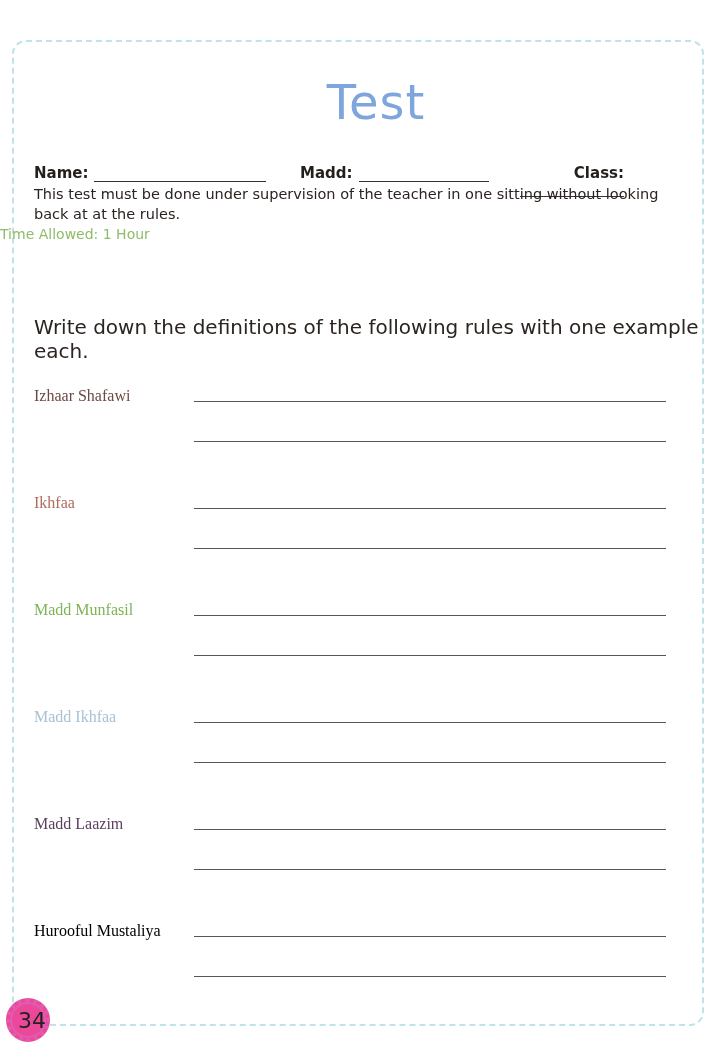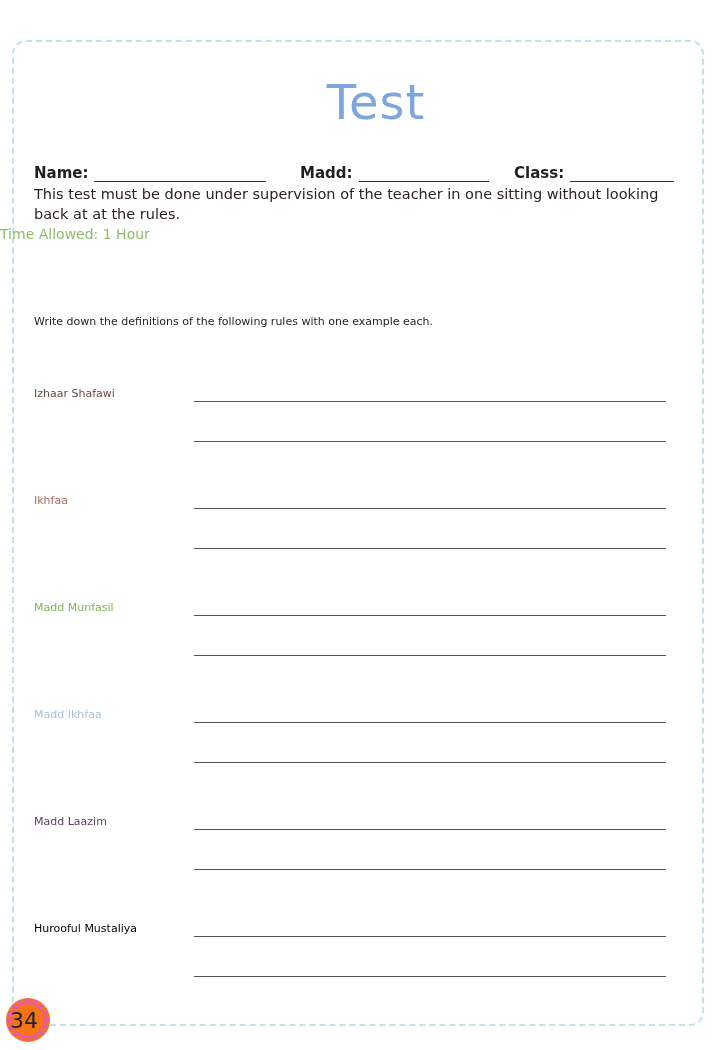--- a/index.html
+++ b/index.html
@@ -15,49 +15,49 @@
   }
   .title {
     position: absolute; left: 0; width: 720px; top: 74px; text-align: center;
     font-size: 48px; color: #7ea6dd; letter-spacing: 1px; font-weight: normal; padding-left: 16px;
   }
   .info-row { position: absolute; top: 147px; left: 34px; width: 640px; height: 24px; font-size: 15px; font-weight: bold; color: #231f1c; }
   .info-field { position: absolute; display: flex; align-items: flex-end; margin-top: 17px; }
   .info-line { display: inline-block; border-bottom: 1px solid #333; height: 14px; margin-left: 6px; }
   .intro { position: absolute; left: 34px; top: 184px; width: 640px; font-size: 14.5px; line-height: 20px; color: #2b2420; }
   .time { position: absolute; left: 0; width: 720px; top: 226px; text-align: left; font-size: 14px; color: #8dbd6a; }
-  .instruction { position: absolute; left: 34px; top: 315px; font-size: 11px; color: #2b2420; }
+  .instruction { position: absolute; left: 34px; top: 315px; font-size: 20px; color: #2b2420; }
   .rule { position: absolute; left: 34px; width: 640px; height: 60px; }
-  .rule-label { position: absolute; left: 0; top: 0; font-size: 11px; }
+  .rule-label { position: absolute; left: 0; top: 0; font-size: 16px; font-family: Liberation Serif, serif; }
   .rule-line { position: absolute; left: 160px; width: 472px; border-bottom: 1px solid #555; }
   .page-badge {
     position: absolute; left: 6px; top: 998px; width: 44px; height: 44px;
     border-radius: 50%; border: 4px dotted #e05cb0; box-sizing: border-box;
-    background: #f97316; box-shadow: 0 0 0 2px #e05cb0 inset;
-    display: flex; align-items: center; justify-content: flex-start;
+    background: #ec4899; box-shadow: 0 0 0 2px #e05cb0 inset;
+    display: flex; align-items: center; justify-content: flex-end;
     font-size: 22px; color: #222;
   }
 </style>
 </head>
 <body>
 
 <div class="frame"></div>
 
 <div class="title">Test</div>
 
 <div class="info-row">
   <div class="info-field" style="left:0;">
     <span>Name:</span>
     <span class="info-line" style="width:172px;"></span>
   </div>
   <div class="info-field" style="left:266px;">
     <span>Madd:</span>
     <span class="info-line" style="width:130px;"></span>
   </div>
-  <div class="info-field" style="left:480px;">
+  <div class="info-field" style="left:480px;flex-direction:column;">
     <span>Class:</span>
     <span class="info-line" style="width:104px;"></span>
   </div>
 </div>
 
 <div class="intro">This test must be done under supervision of the teacher in one sitting without looking back at at the rules.</div>
 
 <div class="time">Time Allowed: 1 Hour</div>
 
 <div class="instruction">Write down the definitions of the following rules with one example each.</div>

